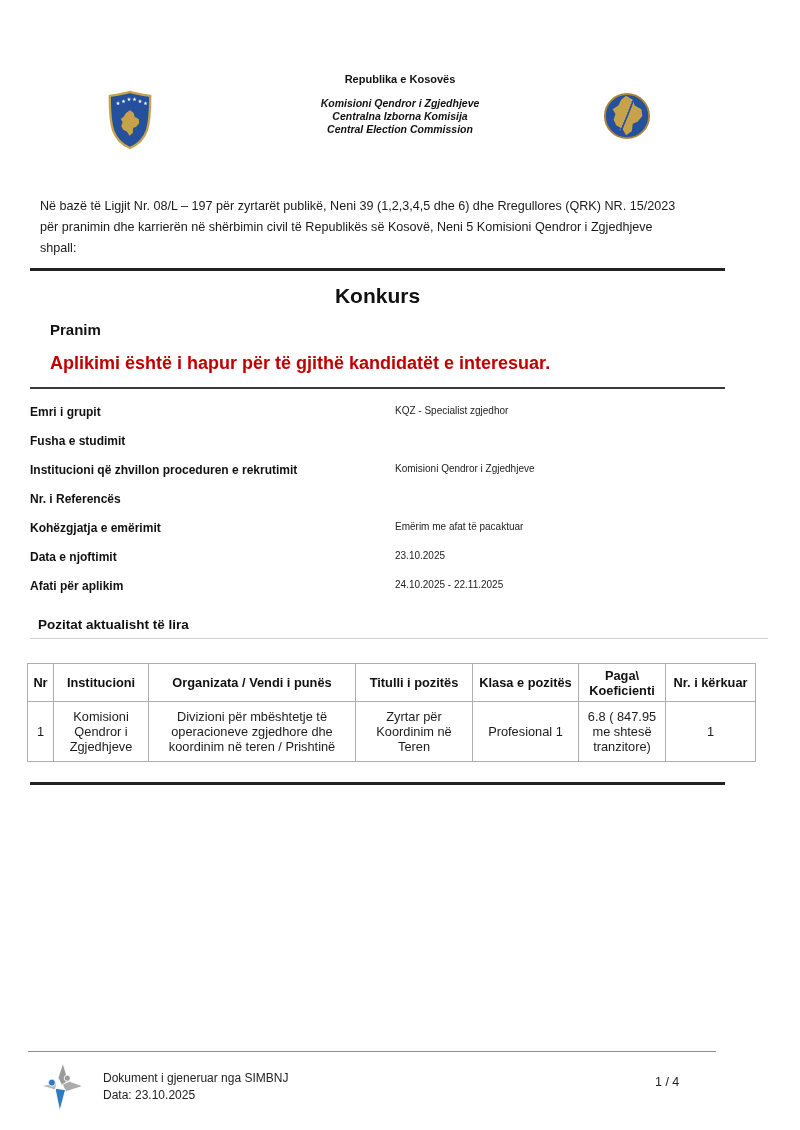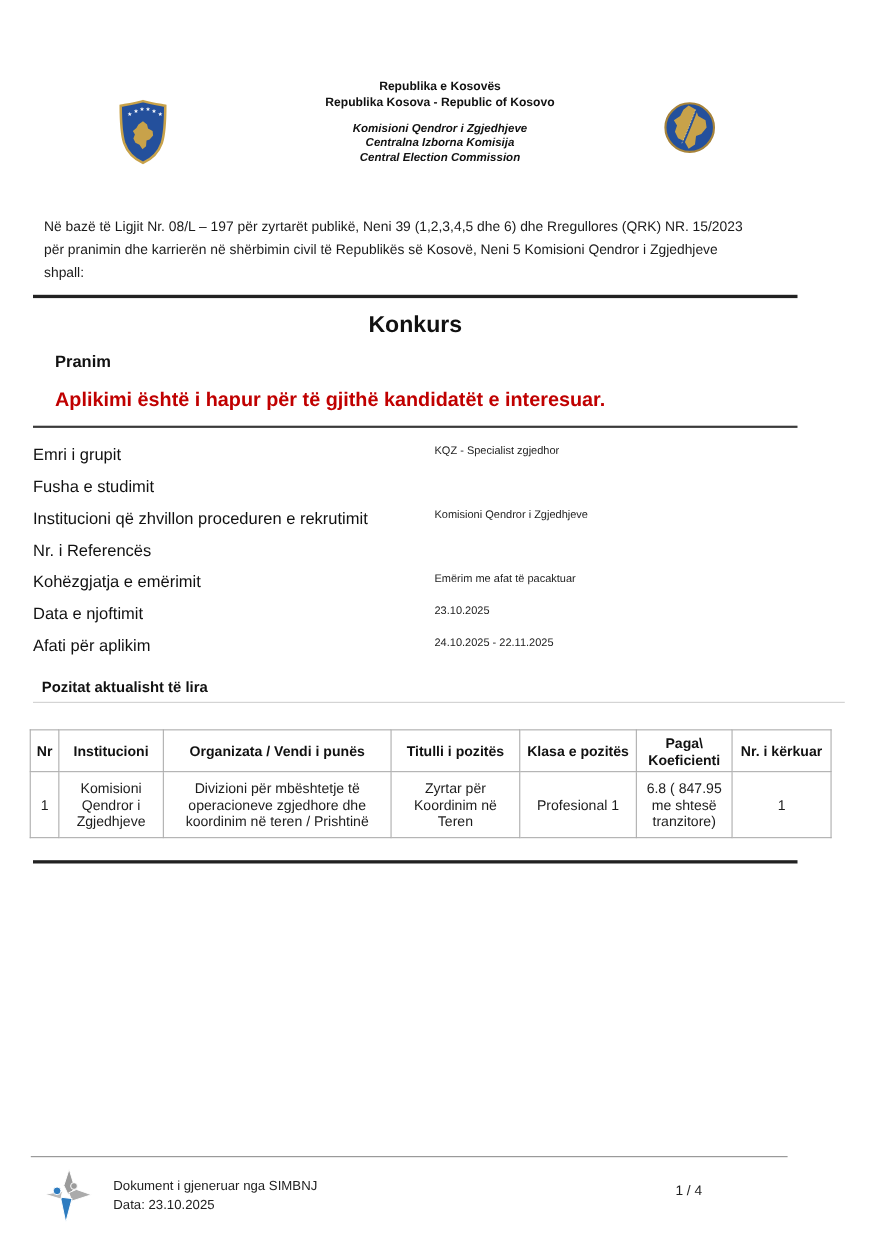--- a/index.html
+++ b/index.html
@@ -26,38 +26,38 @@
   .rule-thick { height:2.5px; background:#222; margin-left:30px; width:695px; }
   .rule1 { margin-top:9px; }
   .rule2 { margin-top:13px; background:#3a3a3a; }
   
   .doc-title { margin:13px 75px 0 30px; text-align:center; font-size:21px; font-weight:bold; color:#111; }
   .subtitle { margin:13px 0 0 50px; font-size:15px; font-weight:bold; color:#111; }
   .notice { margin:15px 0 0 50px; font-size:18px; font-weight:bold; }
   
   .fields { margin:16px 0 0 30px; }
   .field-row { display:grid; grid-template-columns:365px 1fr; min-height:29px; align-items:start; }
-  .field-label { font-size:15px; font-weight:normal; color:#111; }
+  .field-label { font-size:12px; font-weight:bold; color:#111; }
   .field-value { font-size:10px; color:#222; }
   
   .positions-heading { margin:9px 0 0 38px; font-size:13.5px; font-weight:bold; color:#111; }
   .heading-underline { margin:6px 0 0 30px; width:738px; height:1px; background:#d0d0d0; }
   table.positions { margin:24px 0 0 27px; border-collapse:collapse; table-layout:fixed; width:728px; }
   table.positions th, table.positions td {
     border:1px solid #adadad; text-align:center; vertical-align:middle;
     font-size:12.8px; padding:3px 4px; color:#1c1c1c;
   }
   table.positions th { font-weight:bold; height:38px; white-space:pre-line; color:#111; }
   table.positions td { height:60px; }
   .rule-bottom { margin-top:20px; }
   
   .footer-line { position:absolute; left:28px; top:1051px; width:688px; height:1px; background:#8f8f8f; }
   .simbnj-logo { position:absolute; left:40px; top:1061px; width:44px; height:52px; }
   .footer-text { position:absolute; left:103px; top:1070px; font-size:12px; line-height:17px; color:#222; }
-  .page-number { position:absolute; left:614px; top:1075px; font-size:12.5px; color:#222; }
+  .page-number { position:absolute; left:655px; top:1075px; font-size:12.5px; color:#222; }
 </style>
 </head>
 <body>
 
 <div class="page">
 
   <div class="header">
 
     <svg class="coat-of-arms" viewBox="0 0 100 130" xmlns="http://www.w3.org/2000/svg">
       <path d="M50 4 C68 9 83 11 94 13 C94 40 93 68 87 87 C80 107 66 119 50 126 C34 119 20 107 13 87 C7 68 6 40 6 13 C17 11 32 9 50 4 Z" fill="#24509c" stroke="#c8a24a" stroke-width="5"></path>
@@ -65,21 +65,20 @@
       <text x="31" y="27" font-size="11" fill="#ffffff">★</text>
       <text x="43" y="24" font-size="11" fill="#ffffff">★</text>
       <text x="55" y="24" font-size="11" fill="#ffffff">★</text>
       <text x="67" y="27" font-size="11" fill="#ffffff">★</text>
       <text x="79" y="33" font-size="11" fill="#ffffff">★</text>
       <path d="M50 44 L58 50 L60 58 L69 63 L70 72 L63 80 L57 82 L56 93 L49 99 L43 90 L35 86 L31 78 L34 70 L30 63 L37 57 L41 50 Z" fill="#c8a24a"></path>
     </svg>
 
     <div class="header-text">
       <div class="ln">Republika e Kosovës</div>
-      <div class="ln">Republika Kosova - Republic of Kosovo</div>
       <div class="org">
         <div class="ln">Komisioni Qendror i Zgjedhjeve</div>
         <div class="ln">Centralna Izborna Komisija</div>
         <div class="ln">Central Election Commission</div>
       </div>
     </div>
 
     <svg class="cec-logo" viewBox="0 0 100 100" xmlns="http://www.w3.org/2000/svg">
       <circle cx="50" cy="50" r="46" fill="#24509c" stroke="#a8843a" stroke-width="4"></circle>
       <path d="M48 8 L62 16 L66 28 L80 36 L82 50 L72 62 L62 66 L60 82 L48 90 L40 76 L28 70 L22 58 L26 46 L20 36 L32 28 L38 16 Z" fill="#c8a24a"></path>

